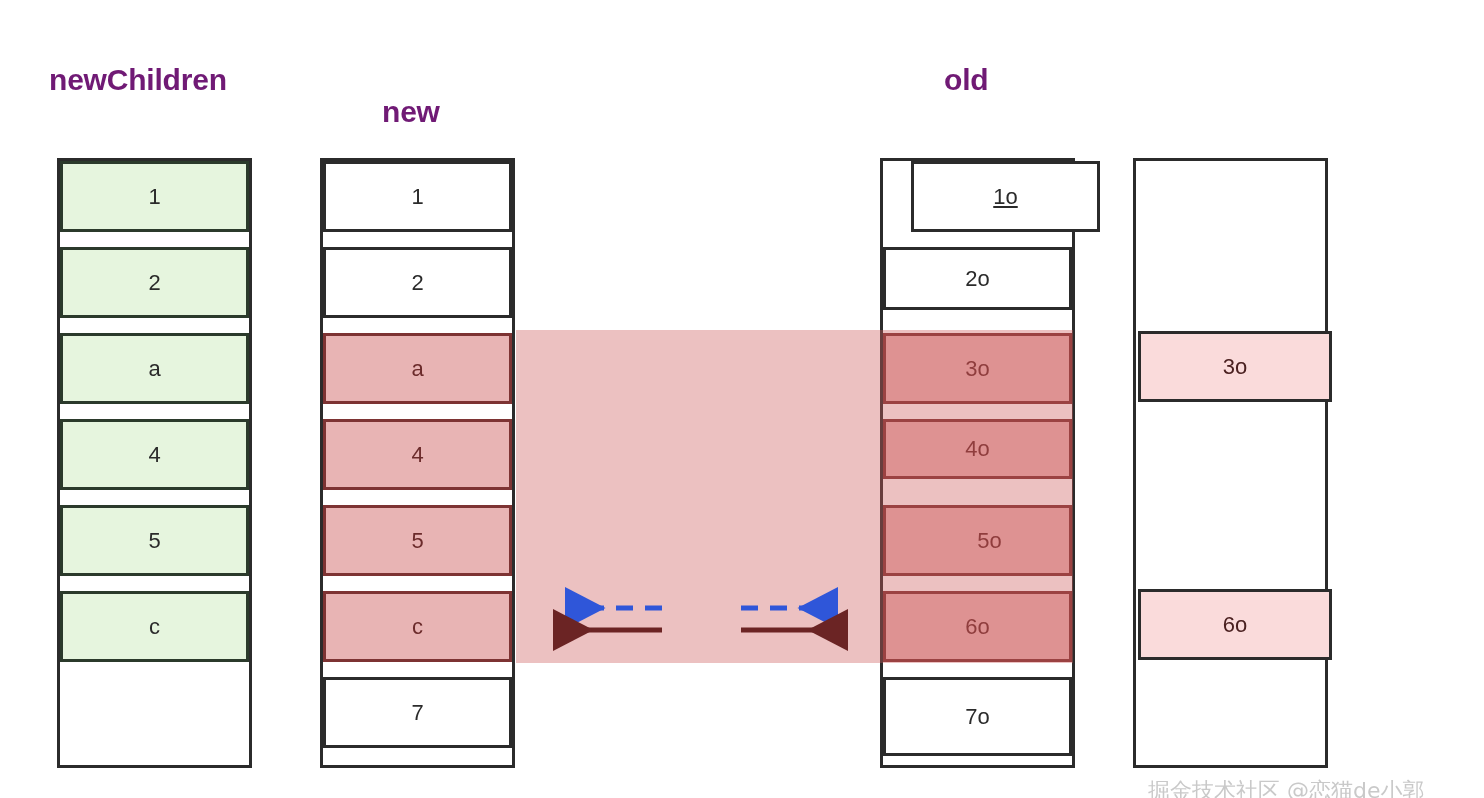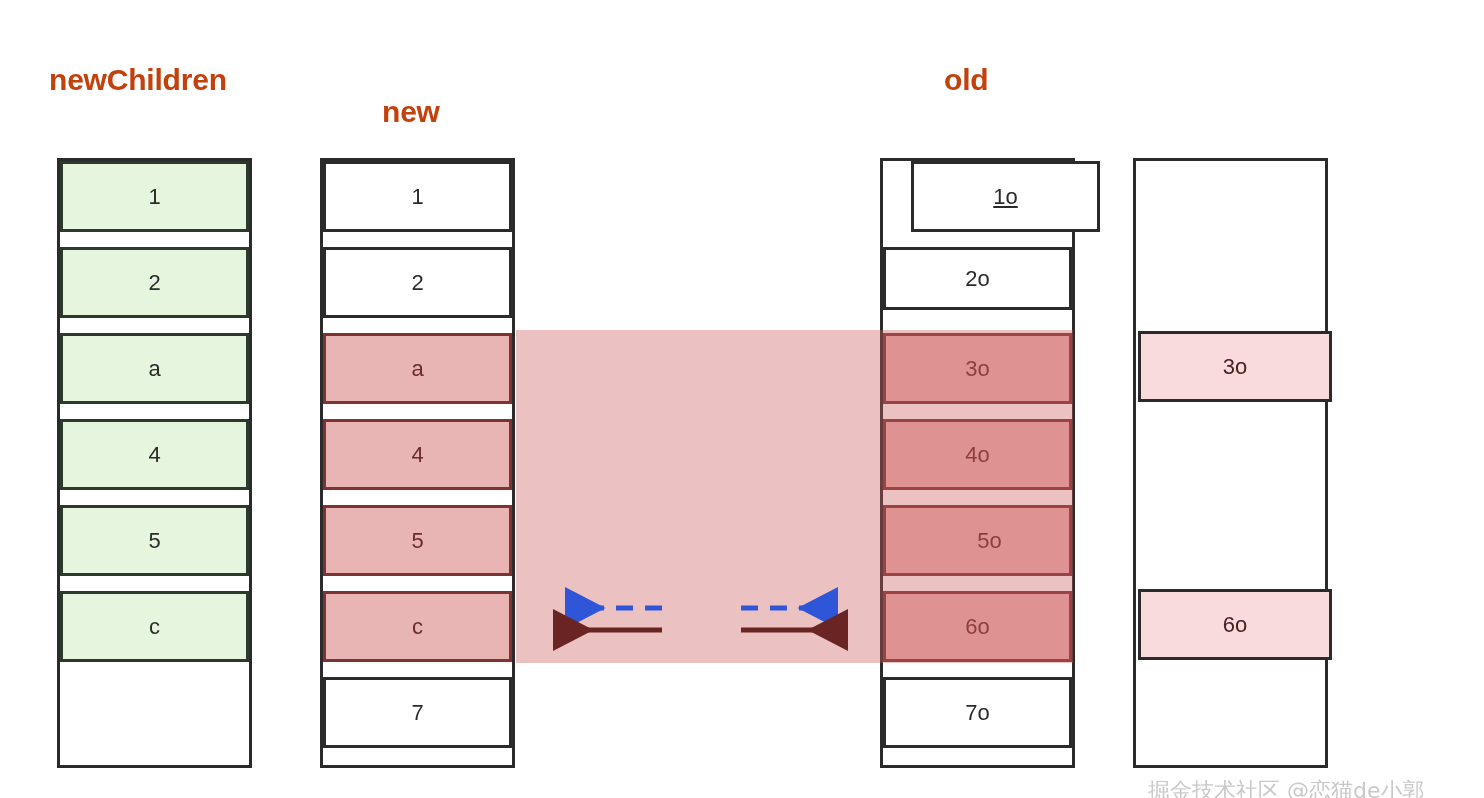--- a/index.html
+++ b/index.html
@@ -16,21 +16,21 @@
     height: 798px;
     background: #ffffff;
     overflow: hidden;
   }
 
   
   .col-title {
     position: absolute;
     font-size: 30px;
     font-weight: bold;
-    color: #c2410c;
+    color: #701a75;
     white-space: nowrap;
     letter-spacing: -0.2px;
     text-align: center;
   }
 
   
   .container-box {
     position: absolute;
     box-sizing: border-box;
     border: 3px solid #2b2b2b;
@@ -122,24 +122,24 @@
   <div class="cell" style="left:323px; top:247px; width:189px; height:71px;">2</div>
   <div class="cell redcell" style="left:323px; top:333px; width:189px; height:71px;">a</div>
   <div class="cell redcell" style="left:323px; top:419px; width:189px; height:71px;">4</div>
   <div class="cell redcell" style="left:323px; top:505px; width:189px; height:71px;">5</div>
   <div class="cell redcell" style="left:323px; top:591px; width:189px; height:71px;">c</div>
   <div class="cell" style="left:323px; top:677px; width:189px; height:71px;">7</div>
 
   <div class="cell" style="left:911px; top:161px; width:189px; height:71px;text-decoration:underline;">1o</div>
   <div class="cell" style="left:883px; top:247px; width:189px; height:63px;">2o</div>
   <div class="cell redcell" style="left:883px; top:333px; width:189px; height:71px;">3o</div>
-  <div class="cell redcell" style="left:883px; top:419px; width:189px; height:71px;">4o</div>
+  <div class="cell redcell" style="left:883px; top:419px; width:189px; height:60px;">4o</div>
   <div class="cell redcell" style="left:883px; top:505px; width:189px; height:71px;padding-left:24px;">5o</div>
   <div class="cell redcell" style="left:883px; top:591px; width:189px; height:71px;">6o</div>
-  <div class="cell" style="left:883px; top:677px; width:189px; height:71px;">7o</div>
+  <div class="cell" style="left:883px; top:677px; width:189px; height:79px;">7o</div>
 
   <div class="overlay-band" style="left:516px; top:330px; width:557px; height:333px;"></div>
 
   <div class="cell pinkcell" style="left:1138px; top:331px; width:194px; height:71px;">3o</div>
   <div class="cell pinkcell" style="left:1138px; top:589px; width:194px; height:71px;">6o</div>
 
   <svg class="arrows-svg" viewBox="0 0 1484 798">
     <defs>
       <marker id="mk-blue-left" markerWidth="9" markerHeight="9" refX="7.5" refY="4.5" orient="auto-start-reverse" markerUnits="strokeWidth">
         <path d="M 8.5 0.3 L 8.5 8.7 L 0.4 4.5 z" fill="#2f56d9"></path>

